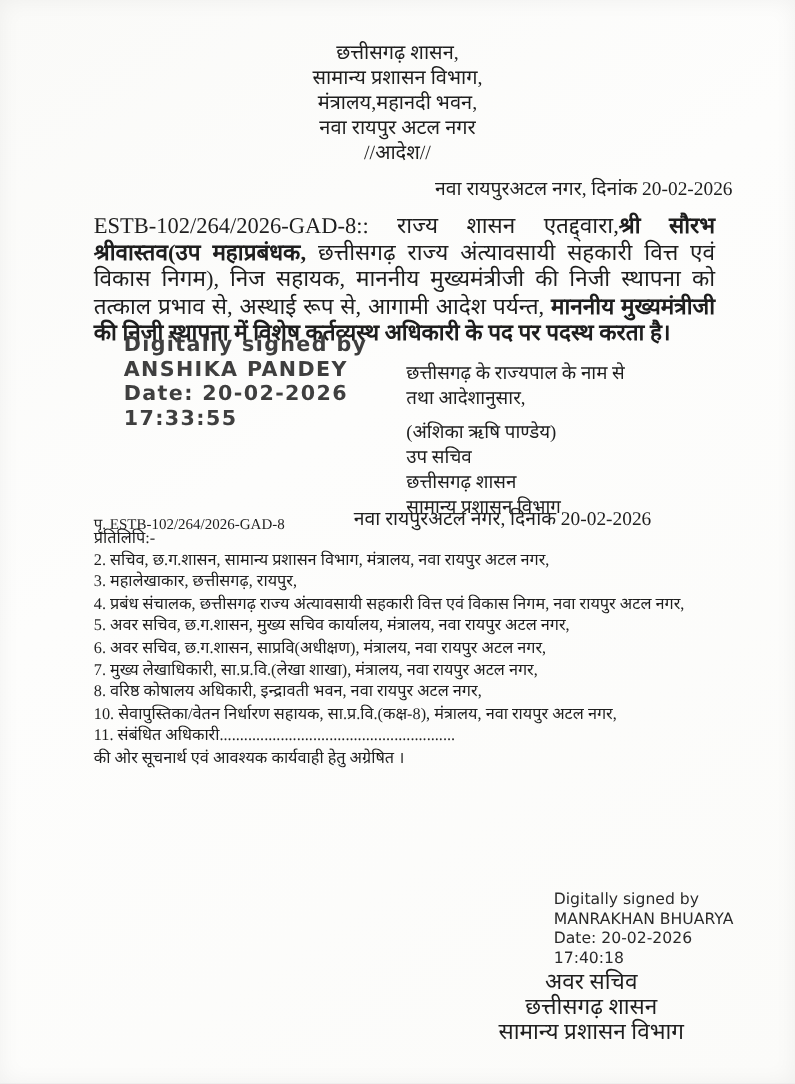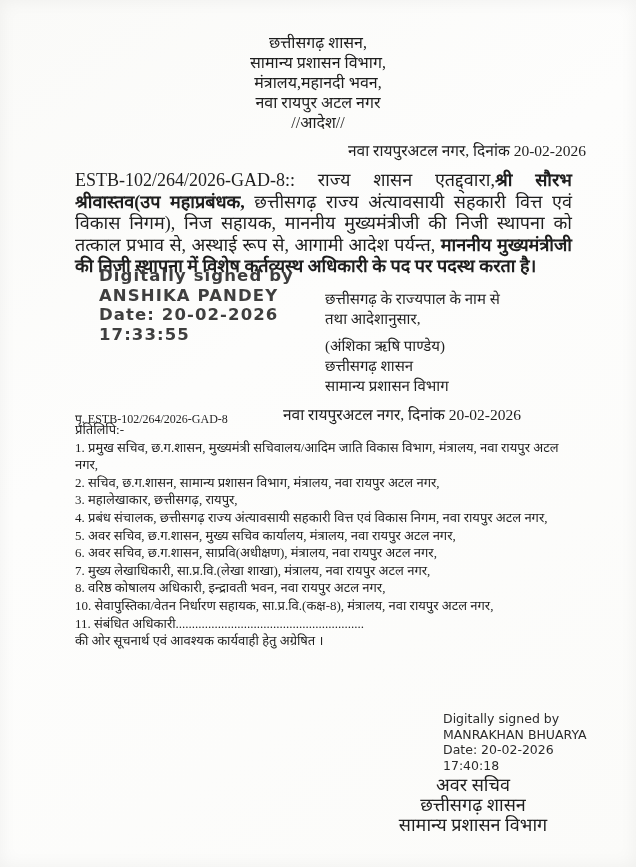--- a/index.html
+++ b/index.html
@@ -80,33 +80,33 @@
       <div>17:33:55</div>
     </div>
 
   <div class="authority">
     <div>
         <div>छत्तीसगढ़ के राज्यपाल के नाम से</div>
         <div>तथा आदेशानुसार,</div>
       </div>
     <div class="signatory">
         <div>(अंशिका ऋषि पाण्डेय)</div>
+        <div>उप सचिव</div>
         <div>छत्तीसगढ़ शासन</div>
         <div>सामान्य प्रशासन विभाग</div>
       </div>
   </div>
 
   <div class="endorse-ref">पृ. ESTB-102/264/2026-GAD-8</div>
 
   <div class="endorse-date">नवा रायपुरअटल नगर, दिनांक 20-02-2026</div>
 
   <div class="copy-block">
     <div class="copy-label">प्रतिलिपि:-</div>
     <div class="copy-list">
-        <div>1. प्रमुख सचिव, छ.ग.शासन, मुख्यमंत्री सचिवालय/आदिम जाति विकास विभाग, मंत्रालय, नवा रायपुर अटल नगर,</div>
         <div>2. सचिव, छ.ग.शासन, सामान्य प्रशासन विभाग, मंत्रालय, नवा रायपुर अटल नगर,</div>
         <div>3. महालेखाकार, छत्तीसगढ़, रायपुर,</div>
         <div>4. प्रबंध संचालक, छत्तीसगढ़ राज्य अंत्यावसायी सहकारी वित्त एवं विकास निगम, नवा रायपुर अटल नगर,</div>
         <div>5. अवर सचिव, छ.ग.शासन, मुख्य सचिव कार्यालय, मंत्रालय, नवा रायपुर अटल नगर,</div>
         <div>6. अवर सचिव, छ.ग.शासन, साप्रवि(अधीक्षण), मंत्रालय, नवा रायपुर अटल नगर,</div>
         <div>7. मुख्य लेखाधिकारी, सा.प्र.वि.(लेखा शाखा), मंत्रालय, नवा रायपुर अटल नगर,</div>
         <div>8. वरिष्ठ कोषालय अधिकारी, इन्द्रावती भवन, नवा रायपुर अटल नगर,</div>
         <div>10. सेवापुस्तिका/वेतन निर्धारण सहायक, सा.प्र.वि.(कक्ष-8), मंत्रालय, नवा रायपुर अटल नगर,</div>
         <div>11. संबंधित अधिकारी..........................................................</div>
       </div>

